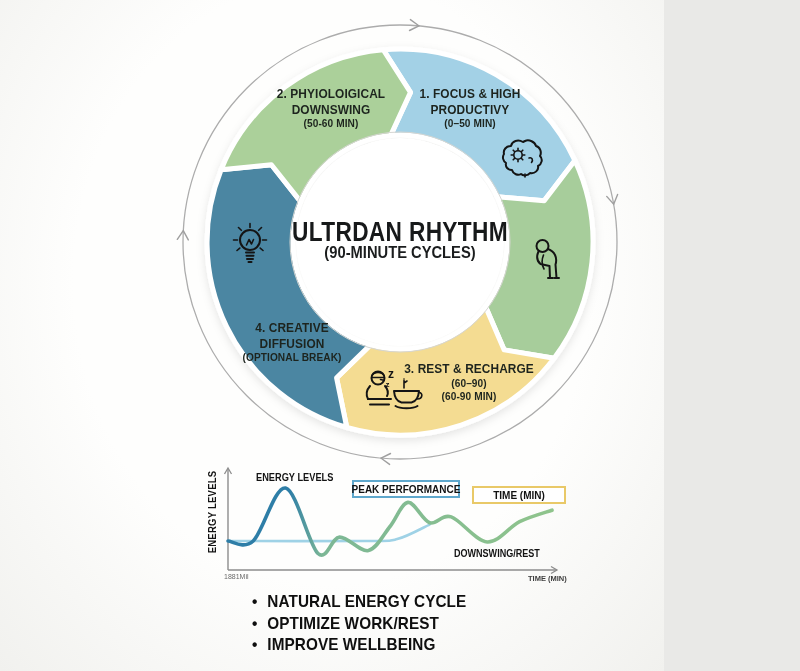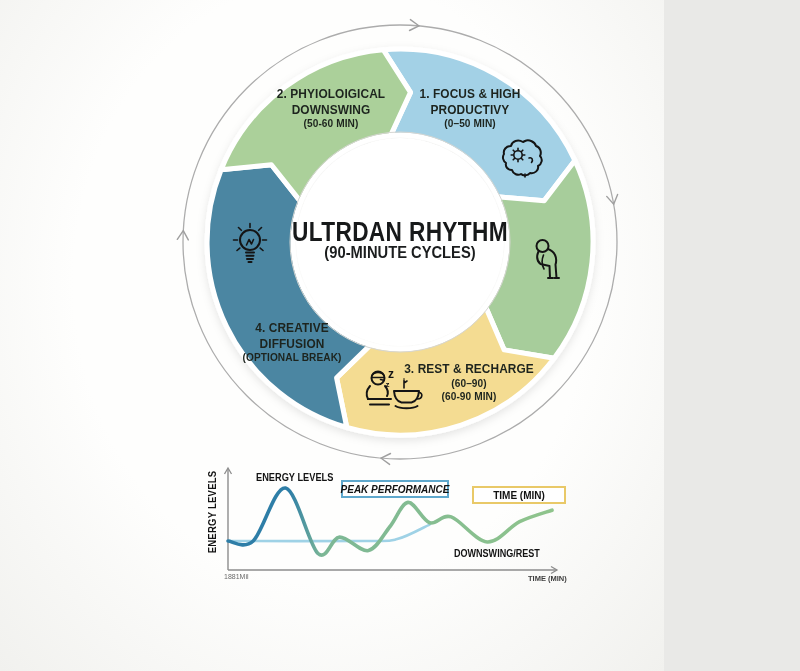--- a/index.html
+++ b/index.html
@@ -44,21 +44,21 @@
   #ylabel{
     left:212px;top:512px;font-size:10.5px;letter-spacing:.3px;
     transform:translate(-50%,-50%) rotate(-90deg) scaleX(0.9);
   }
   #ann-energy{left:256px;top:471px;font-size:10.5px;transform:scaleX(0.88);transform-origin:left top;}
   #ann-downswing{left:454px;top:547px;font-size:10.5px;transform:scaleX(0.86);transform-origin:left top;}
   .chart-box{
     position:absolute;background:#ffffff;display:flex;align-items:center;justify-content:center;
     font-weight:700;font-size:10px;color:#121212;white-space:nowrap;
   }
-  #box-peak{left:341px;top:480px;width:104px;height:14px;border:2px solid #5fa8cd;font-style:italic;}
+  #box-peak{left:352px;top:480px;width:104px;height:14px;border:2px solid #5fa8cd;}
   #box-time{left:472px;top:486px;width:90px;height:14px;border:2px solid #e9c968;}
   #axis-time{left:528px;top:574px;font-size:7.5px;font-weight:700;color:#3e3e3e;}
   #origin-label{left:224px;top:573px;font-size:7px;font-weight:400;color:#6a6a6a;}
   
   .bullets{position:absolute;left:252px;top:591px;margin:0;padding:0;}
   .bullets li{
     list-style:none;position:relative;padding-left:17px;font-size:17px;font-weight:700;
     line-height:21.5px;color:#0f0f0f;letter-spacing:.1px;white-space:nowrap;
     transform:scaleX(0.9);transform-origin:left top;
   }
@@ -167,13 +167,18 @@
   </div>
 
   <div class="chart-ann" id="ylabel">ENERGY LEVELS</div>
   <div class="chart-ann" id="ann-energy">ENERGY LEVELS</div>
   <div class="chart-box" id="box-peak" style="border-color: rgb(95, 168, 205);">PEAK PERFORMANCE</div>
   <div class="chart-box" id="box-time" style="border-color: rgb(233, 201, 104);">TIME (MIN)</div>
   <div class="chart-ann" id="ann-downswing">DOWNSWING/REST</div>
   <div class="chart-ann" id="axis-time">TIME (MIN)</div>
   <div class="chart-ann" id="origin-label">1881Mil</div>
 
+  <ul class="bullets">
+    <li>NATURAL ENERGY CYCLE</li>
+    <li>OPTIMIZE WORK/REST</li>
+    <li>IMPROVE WELLBEING</li>
+  </ul>
 </div>
 
 </body></html>

